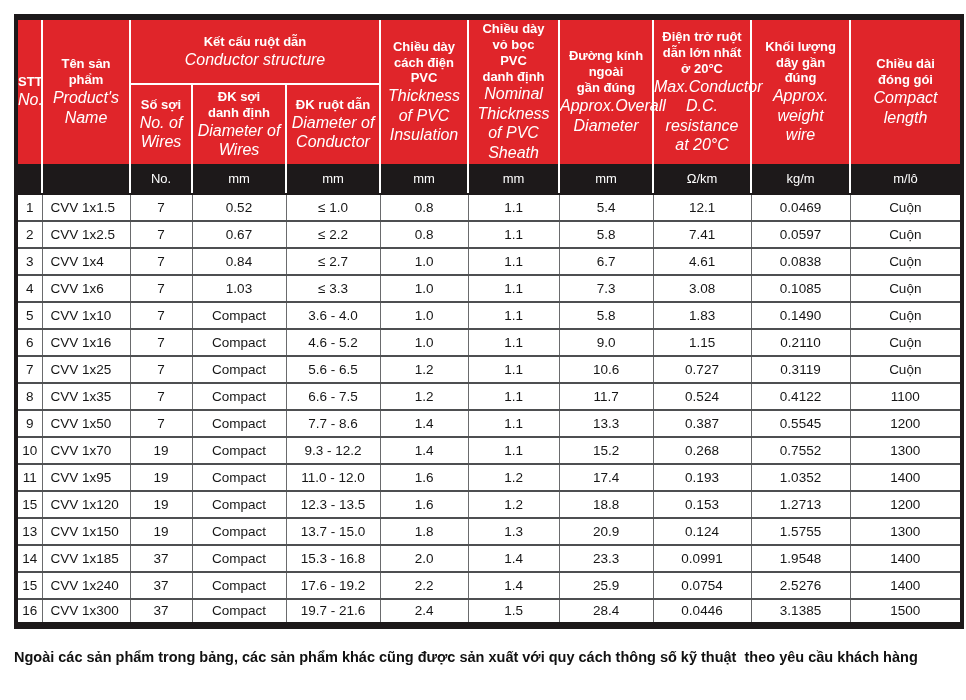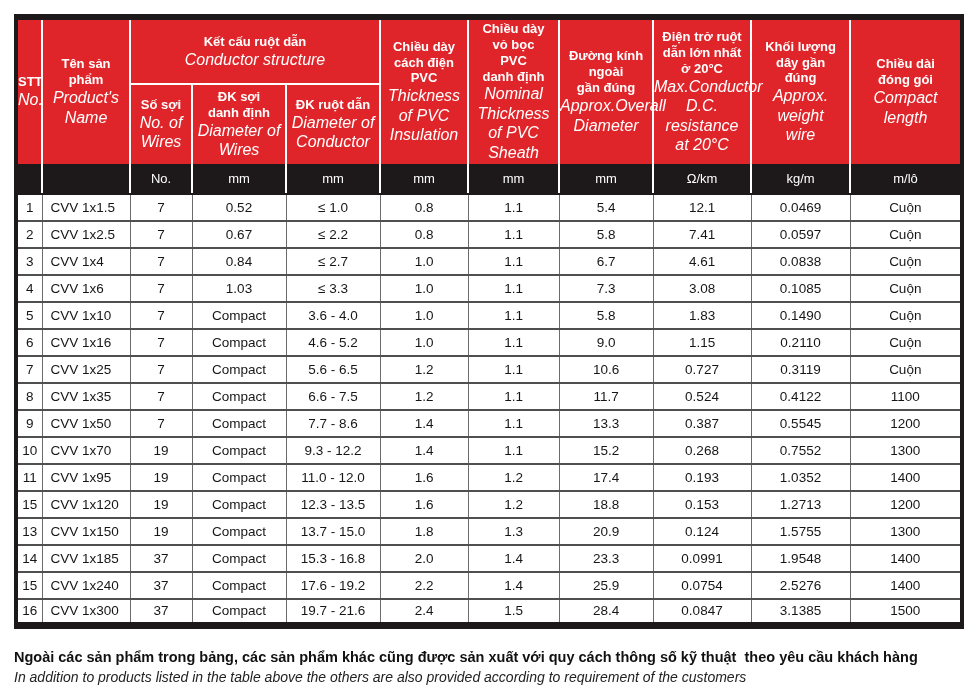--- a/index.html
+++ b/index.html
@@ -389,25 +389,24 @@
         </tr>
         <tr>
           <td>16</td>
           <td class="left">CVV 1x300</td>
           <td>37</td>
           <td>Compact</td>
           <td>19.7 - 21.6</td>
           <td>2.4</td>
           <td>1.5</td>
           <td>28.4</td>
-          <td>0.0847</td>
+          <td>0.0446</td>
           <td>3.1385</td>
           <td>1500</td>
         </tr>
       </tbody>
   </table>
 
   <div class="footnote">
     <div class="vi">Ngoài các sản phẩm trong bảng, các sản phẩm khác cũng được sản xuất với quy cách thông số kỹ thuật  theo yêu cầu khách hàng</div>
-    <div class="en">In addition to products listed in the table above the others are also provided according to requirement of the customers</div>
   </div>
 
 </div>
 
 </body></html>

